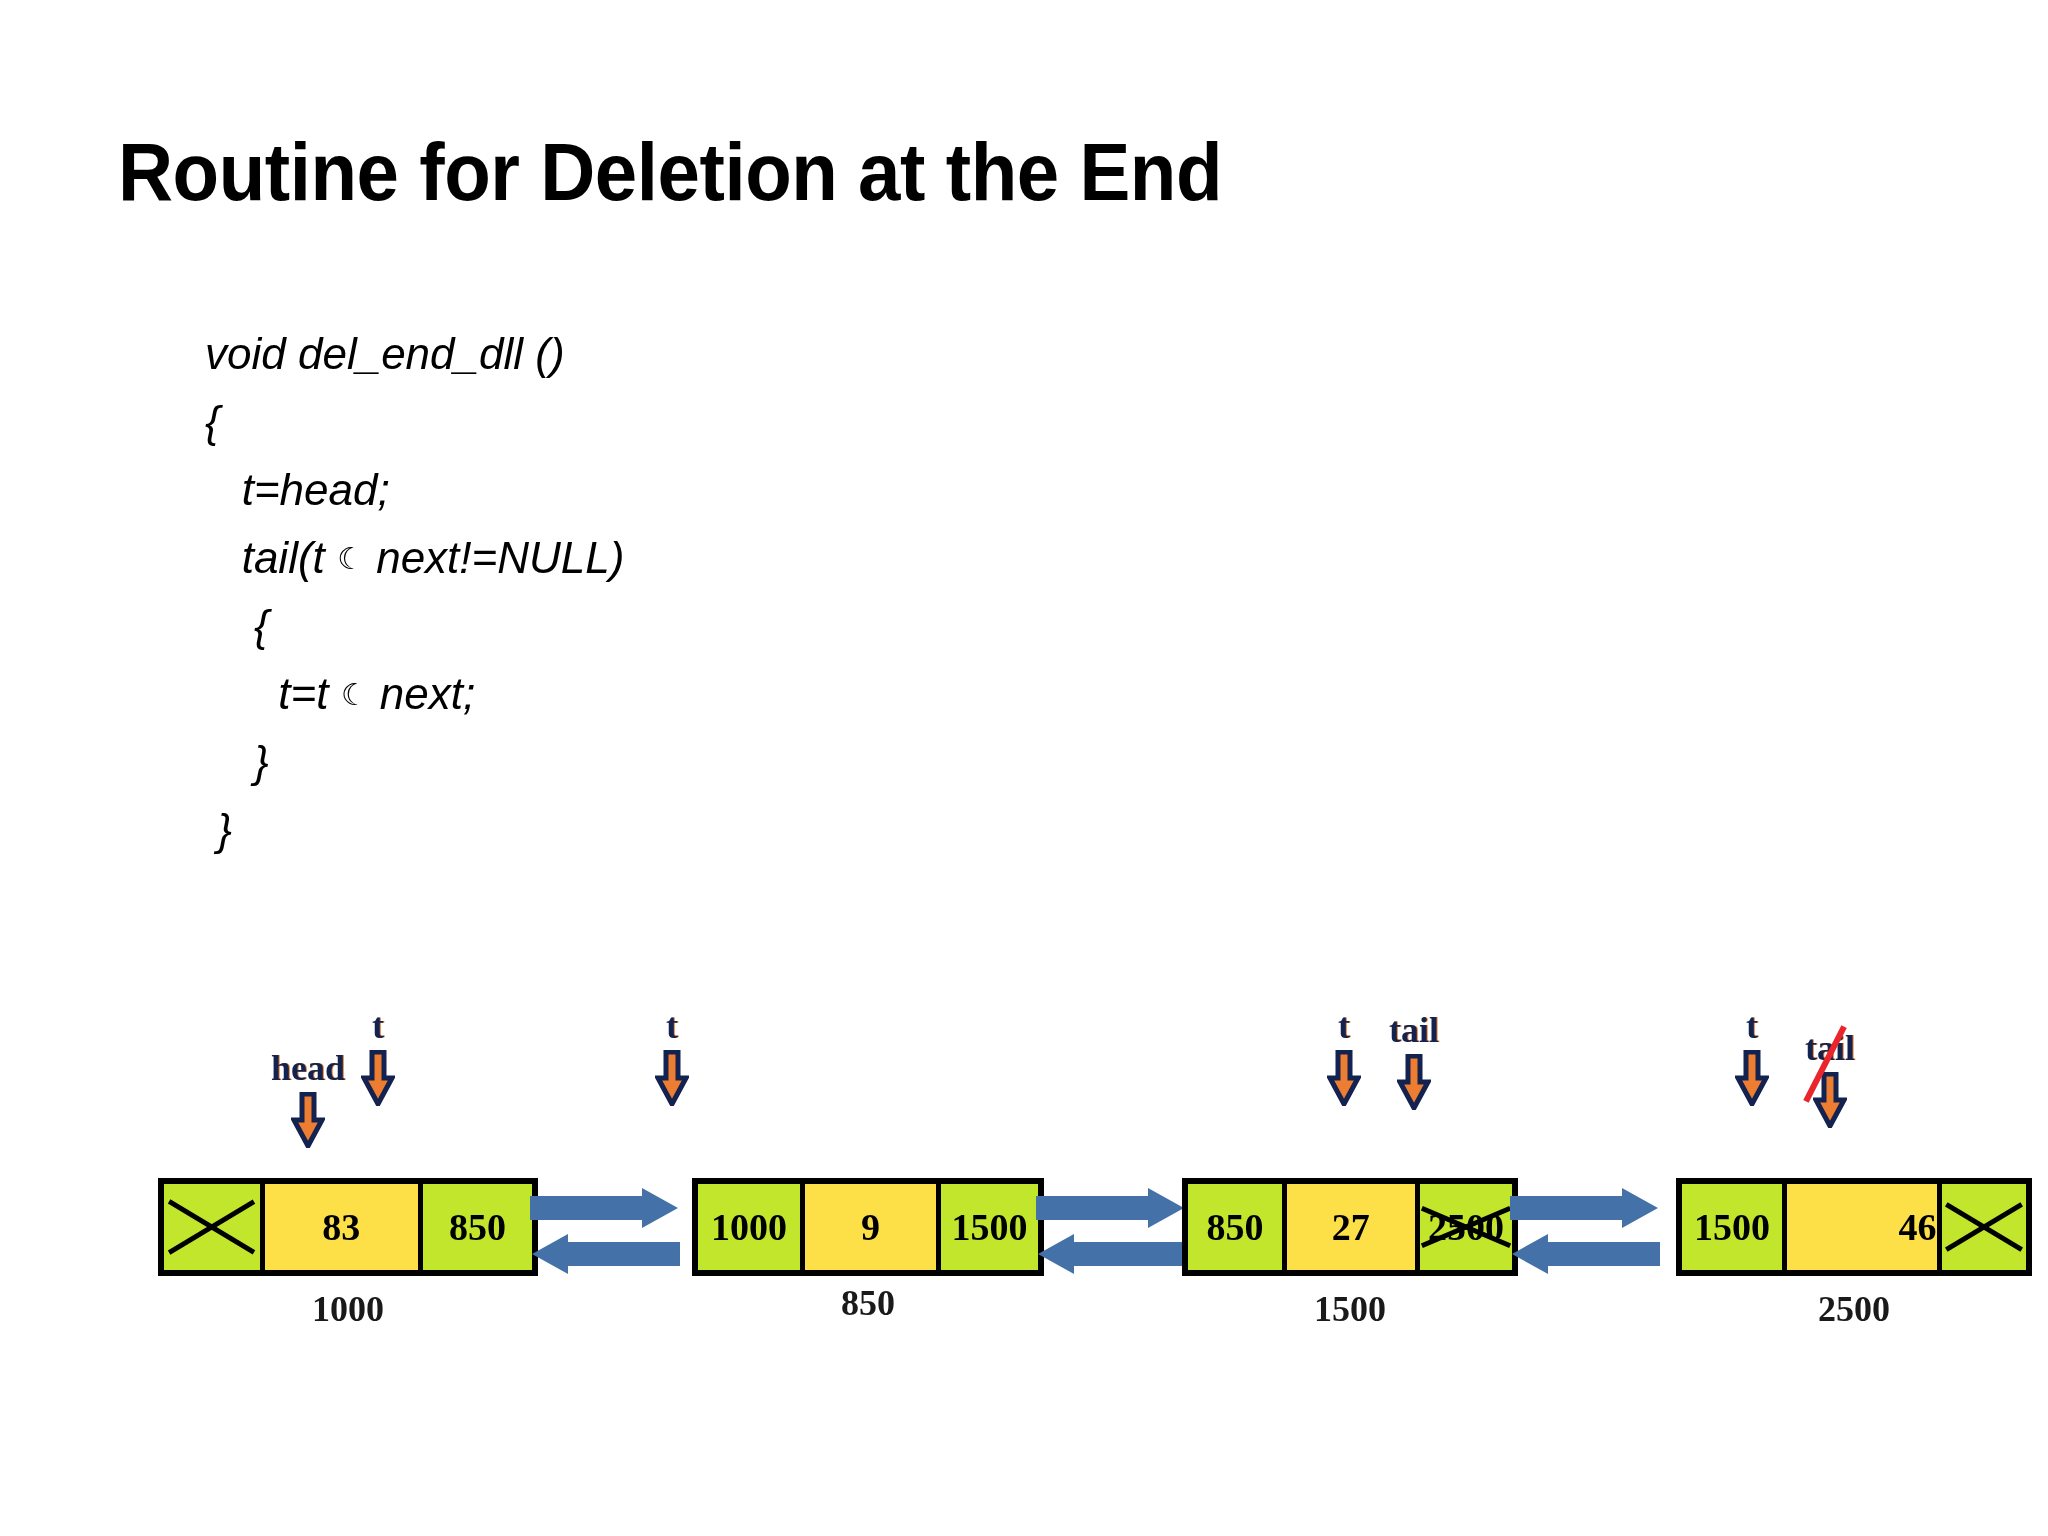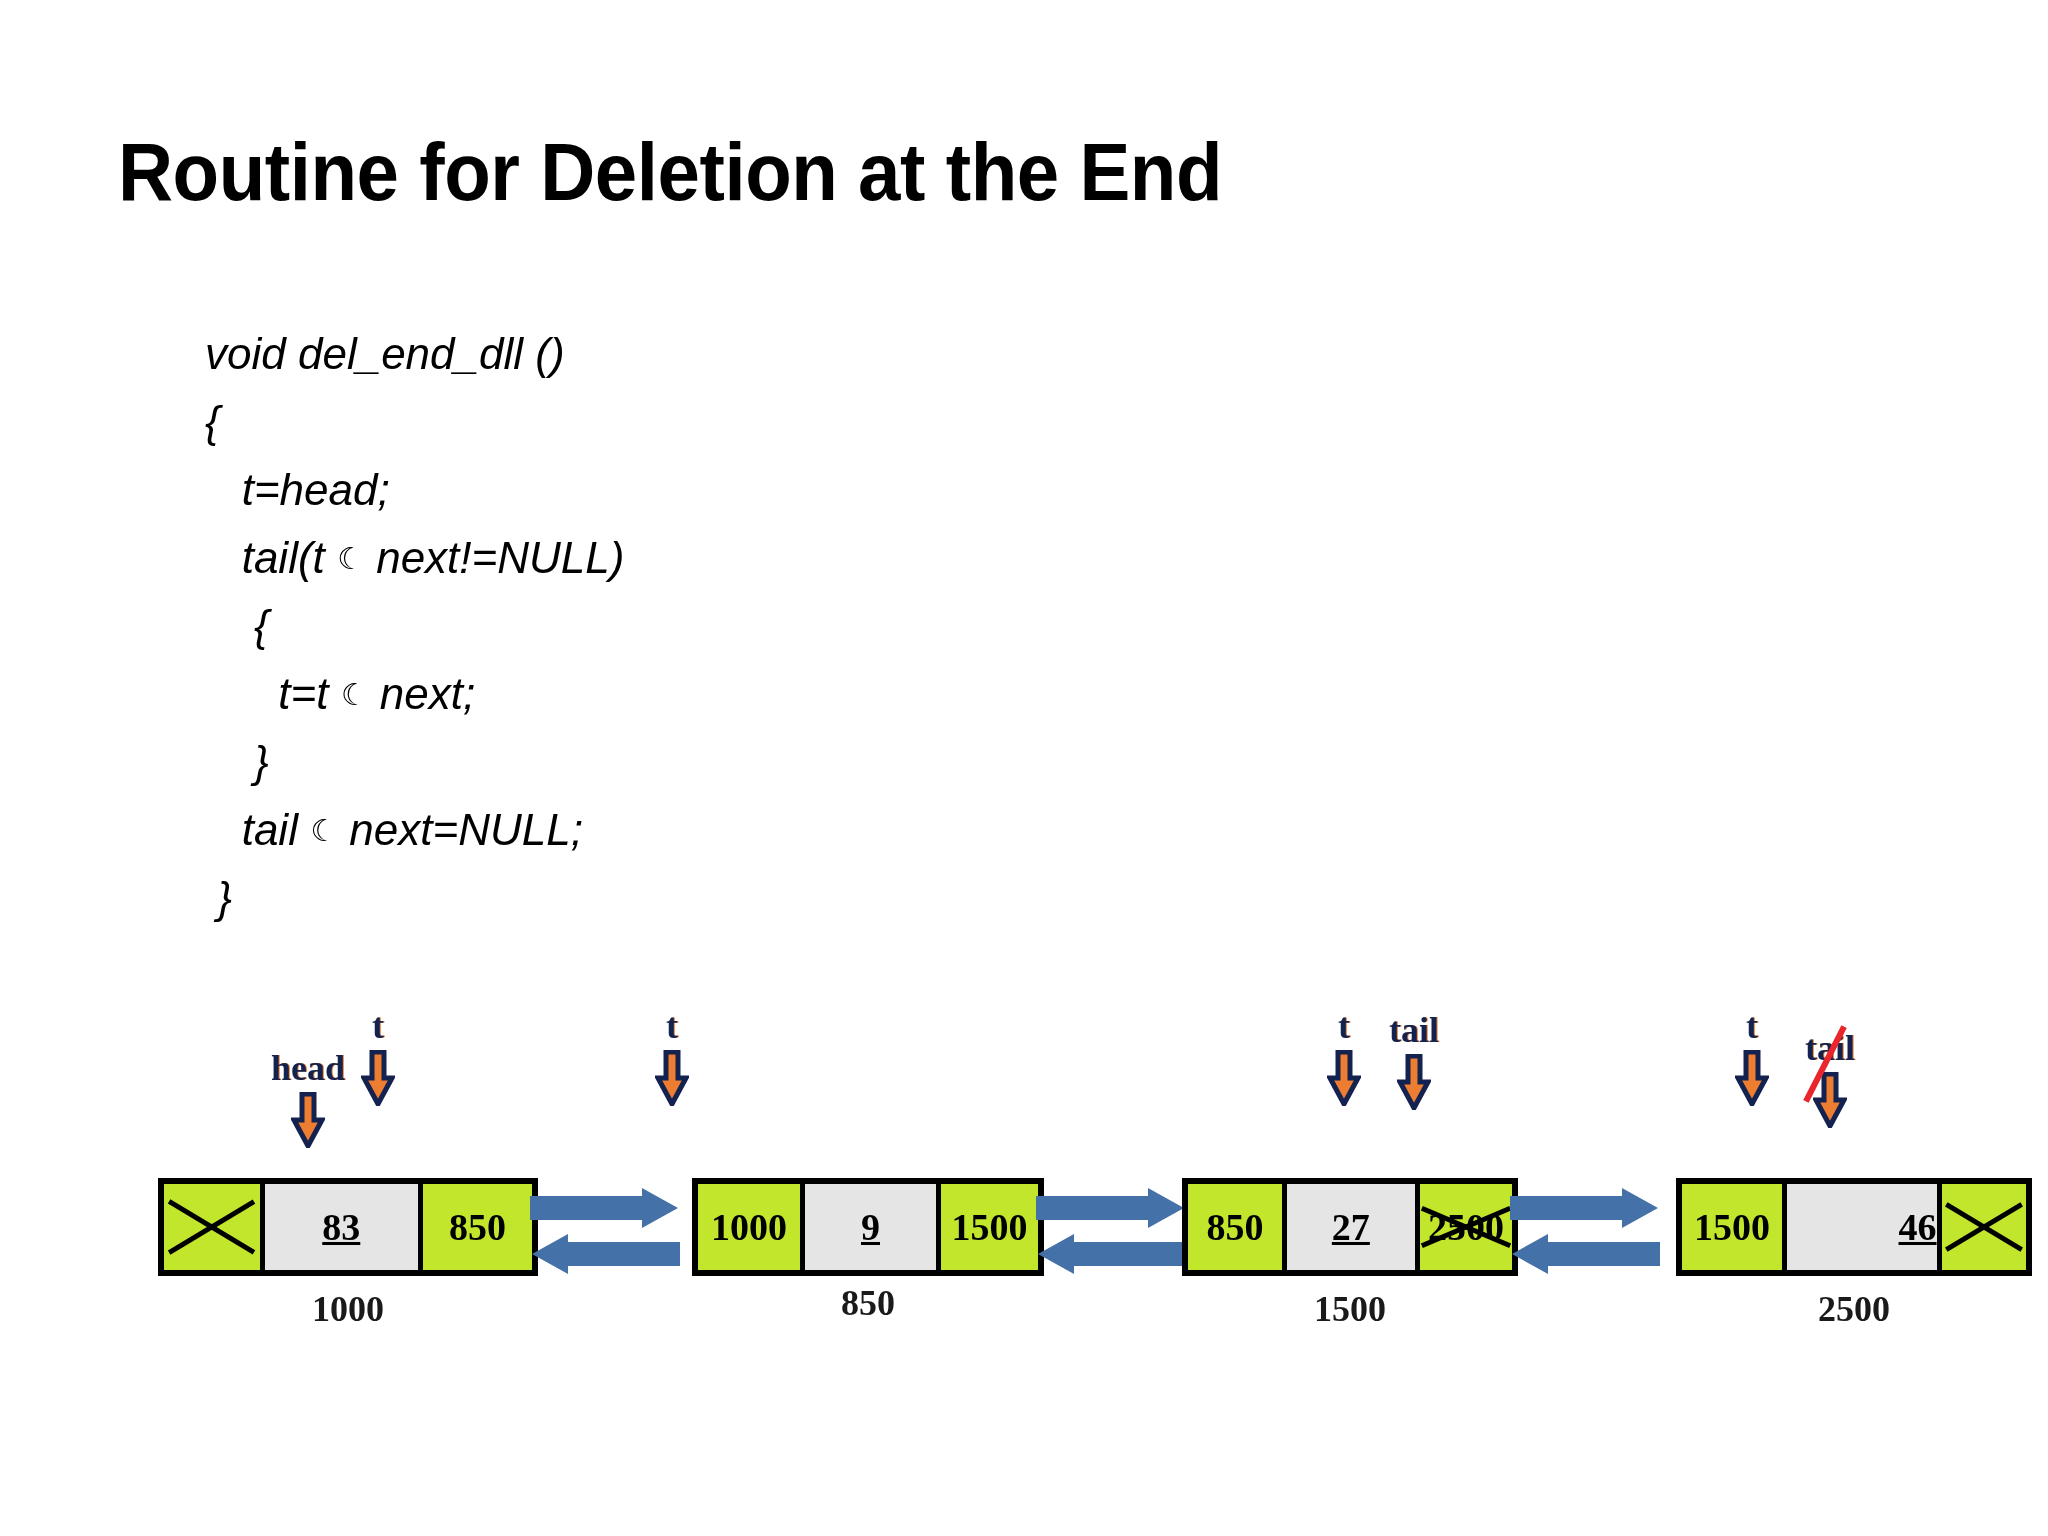--- a/index.html
+++ b/index.html
@@ -35,21 +35,21 @@
   
   .diagram{position:absolute;left:0;top:1060px;width:2048px;height:340px;}
 
   .node{position:absolute;top:118px;height:98px;
         border:6px solid #000;box-sizing:border-box;display:flex;background:#fff;}
   .cell{position:relative;box-sizing:border-box;display:flex;
         align-items:center;justify-content:center;
         font-family:"Liberation Serif",serif;font-weight:bold;
         font-size:38px;color:#000;overflow:visible;}
   .cell.prev,.cell.next{background:#c2e62c;}
-  .cell.data{background:#e5e5e5;text-decoration:underline;}
+  .cell.data{background:#fde047;}
   .cell + .cell{border-left:5px solid #000;}
 
   
   .xmark::before,.xmark::after{
     content:"";position:absolute;left:-2%;top:50%;width:104%;height:5px;
     background:#000;transform-origin:center;
   }
   .xmark::before{transform:translateY(-50%) rotate(31deg);}
   .xmark::after{transform:translateY(-50%) rotate(-31deg);}
   .xmark.steep::before{transform:translateY(-50%) rotate(23deg);}
@@ -82,21 +82,20 @@
   <div class="title">Routine for Deletion at the End</div>
 
   <div class="code">
     <div class="ln"><span>void del_end_dll ()</span></div>
     <div class="ln"><span>{</span></div>
     <div class="ln"><span>   t=head;</span></div>
     <div class="ln"><span>   tail(t </span><span class="moon">☾</span><span> next!=NULL)</span></div>
     <div class="ln"><span>    {</span></div>
     <div class="ln"><span>      t=t </span><span class="moon">☾</span><span> next;</span></div>
     <div class="ln"><span>    }</span></div>
-    <div class="ln"><span>   tail </span><span class="moon">☾</span><span> next=NULL;</span></div>
     <div class="ln"><span> }</span></div>
   </div>
 
   <div class="diagram">
 
     <div class="ptr" style="left:248px;top:-10px;width:120px;">
       <div class="lbl">head</div>
       <svg class="darrow" width="34" height="56" viewBox="0 0 34 56">
         <path d="M11 2 h12 v26 h8 L17 54 L3 28 h8 z" fill="#ED7D31" stroke="#13224F" stroke-width="5" stroke-linejoin="miter"></path>
       </svg>

